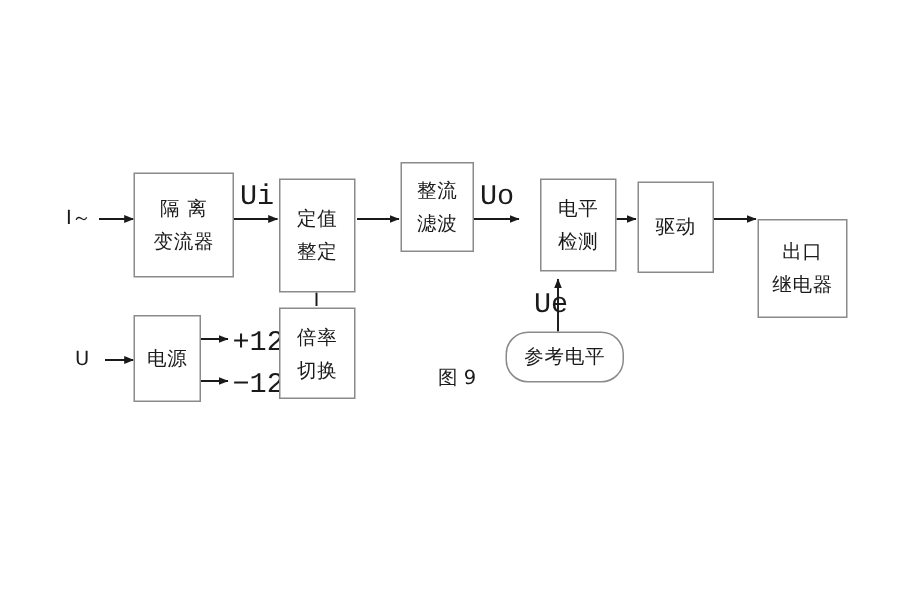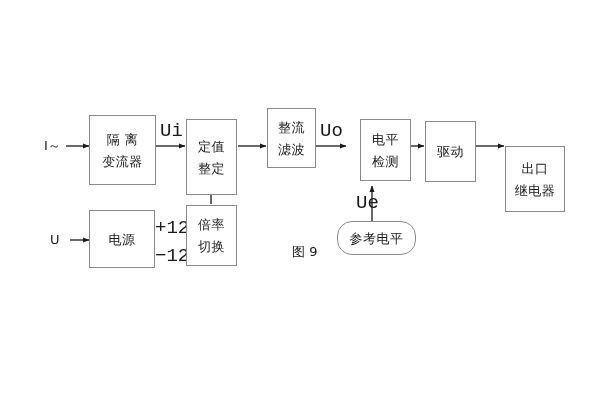--- a/index.html
+++ b/index.html
@@ -122,21 +122,21 @@
 
   <div class="block single" style="left:425px; top:121px; width:51px; height:61px;">
     <span class="line1">驱动</span>
   </div>
 
   <div class="block" style="left:505px; top:117px; width:60px; height:66px;margin-top:29px;">
     <span class="line1">出口</span>
     <span class="line2">继电器</span>
   </div>
 
-  <div class="block single" style="left:89px; top:210px; width:66px; height:58px;">
+  <div class="block single" style="left:89px; top:210px; width:45px; height:58px;">
     <span class="line1">电源</span>
   </div>
 
   <div class="block" style="left:186px; top:205px; width:51px; height:61px;font-family:Liberation Serif, serif;">
     <span class="line1">倍率</span>
     <span class="line2">切换</span>
   </div>
 
   <div class="block single" style="left:337px; top:221px; width:79px; height:34px;border-radius:15px;">
     <span class="line1">参考电平</span>

